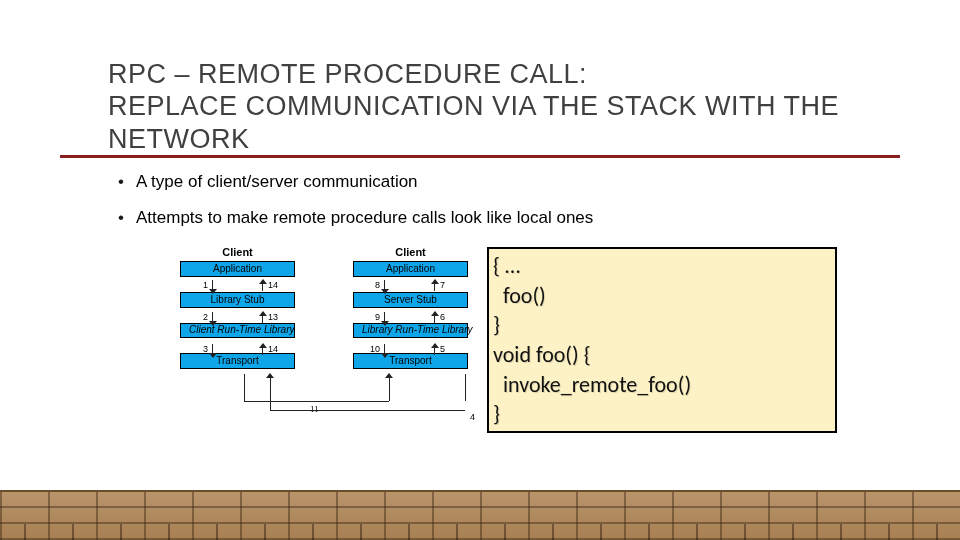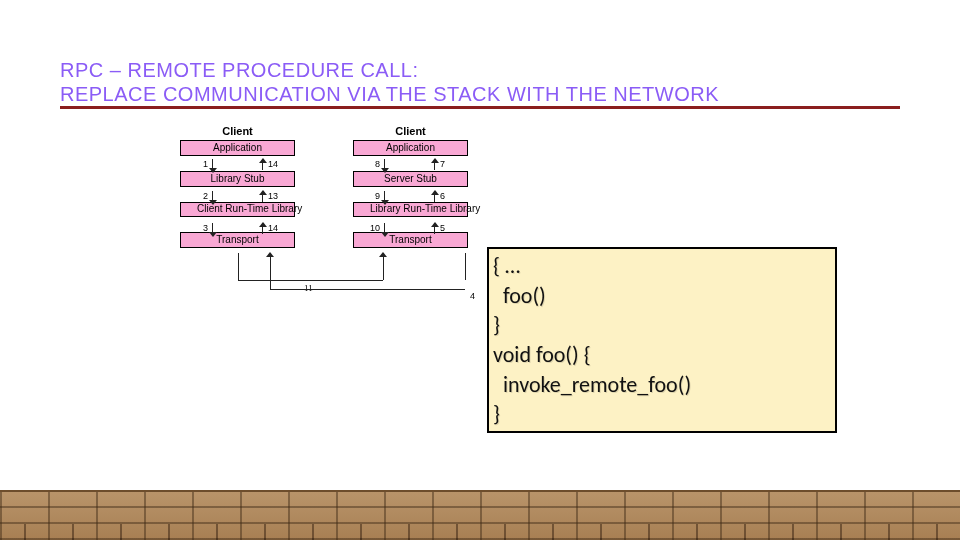--- a/index.html
+++ b/index.html
@@ -14,27 +14,28 @@
 
   .slide {
     position: relative;
     width: 960px;
     height: 540px;
     box-sizing: border-box;
     padding: 58px 60px 0 60px;
   }
 
   .title {
-    font-size: 20px;
+    font-size: 27px;
     font-weight: 400;
     letter-spacing: 0.5px;
     line-height: 1.2;
-    color: #8b5cf6;
+    color: #404040;
     white-space: pre-line;
     padding-bottom: 4px;
+    margin-left: 48px;
   }
 
   .underline {
     height: 0;
     border-top: 3px solid #8a1e1e;
     width: 100%;
     margin-top: -4px;
   }
 
   .bullets {
@@ -83,28 +84,28 @@
   .col.server { left: 173px; }
 
   .col-head {
     font-weight: 700;
     font-size: 11px;
     margin-bottom: 3px;
   }
 
   .box {
     border: 1px solid #000;
-    background: #f9a8d4;
+    background: #0ea5e9;
     padding: 1px 0;
     margin-bottom: 15px;
     font-size: 10px;
     line-height: 1.2;
     white-space: nowrap;
   }
-  .box.double { padding: 0 0 1px 16px; }
+  .box.double { padding: 0 0 1px 8px; font-style: italic; }
 
   
   .v-arrows {
     position: absolute;
     width: 10px;
     height: 15px;
     pointer-events: none;
   }
   .va-down .shaft, .va-up .shaft {
     position: absolute; left: 4px; top: 1px; width: 0; height: 11px;
@@ -216,20 +217,24 @@
 </style>
 </head>
 <body>
 
 <div class="slide">
 
   <div class="title">RPC – REMOTE PROCEDURE CALL:
 REPLACE COMMUNICATION VIA THE STACK WITH THE NETWORK</div>
   <div class="underline"></div>
 
+  <ul class="bullets">
+    <li>A type of client/server communication</li>
+    <li>Attempts to make remote procedure calls look like local ones</li>
+  </ul>
 
   <div class="content-row">
 
     <div class="diagram">
 
       <div class="col client">
         <div class="col-head">Client</div>
         <div class="box">Application</div>
         <div class="box">Library Stub</div>
         <div class="box double">Client Run-Time Library</div>
@@ -311,21 +316,21 @@
             <span class="shaft"></span>
             <span class="head"></span>
           </span>
         <span class="v-arrows va-up right">
             <span class="shaft"></span>
             <span class="head"></span>
           </span>
         <span class="lbl-r">5</span>
       </div>
 
-      <div class="big-arrow" style="left:58px; top:128px; width:145px;font-family:Liberation Serif, serif;">
+      <div class="big-arrow" style="left:64px; top:128px; width:145px;font-family:Liberation Serif, serif;">
         <span class="v1" style="left:0;"></span>
         <span class="h" style="left:0; width:145px;"></span>
         <span class="v2" style="left:145px;"></span>
         <span class="head-up" style="left:141px;"></span>
         <span class="num" style="left:66px;">11</span>
       </div>
 
       <div class="big-arrow" style="left:90px; top:128px; width:195px;">
         <span class="v1" style="left:195px;"></span>
         <span class="h" style="left:0; width:195px; top:36px;"></span>

